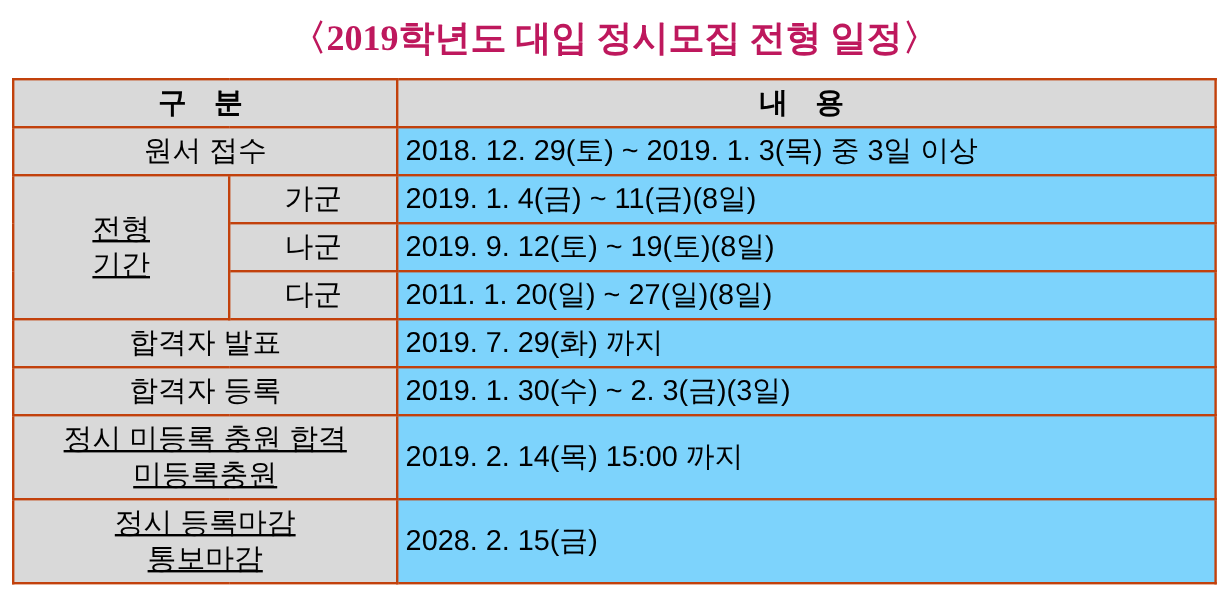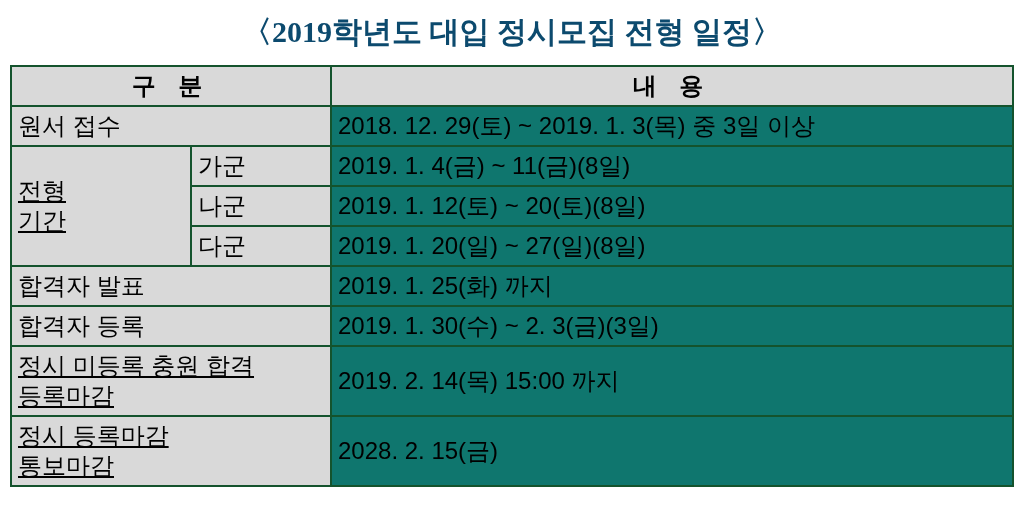--- a/index.html
+++ b/index.html
@@ -21,49 +21,50 @@
     background: #ffffff;
   }
   .doc-title {
     text-align: center;
     font-size: 30px;
     font-weight: bold;
     letter-spacing: 0px;
     padding-top: 12px;
     padding-bottom: 12px;
     font-family: "Liberation Serif", serif;
-    color: #0c4a6e;
+    color: #be185d;
   }
   table.schedule {
     border-collapse: collapse;
     width: 1004px;
     margin: 0 10px;
     table-layout: fixed;
   }
   table.schedule td {
-    border: 2px solid #14532d;
+    border: 2px solid #c2410c;
     font-size: 24px;
     color: #000000;
     padding: 4px 6px;
     font-family: "Liberation Sans", sans-serif;
     line-height: 1.25;
   }
   .hdr {
     background: #d9d9d9;
     text-align: center;
     font-weight: bold;
     letter-spacing: 8px;
     padding-right: 0;
   }
   .lbl {
     background: #d9d9d9;
+    text-align: center;
     font-weight: normal;
   }
   .val {
-    background: #0f766e;
+    background: #7dd3fc;
     text-align: left;
     padding-left: 10px;
   }
   .two-line {
     line-height: 1.2;
     text-decoration: underline;
   }
   .col-a { width: 180px; }
   .col-b { width: 140px; }
   .col-c { width: auto; }
@@ -96,42 +97,42 @@
         <td class="lbl two-line" rowspan="3">
           <div>전형</div>
           <div>기간</div>
         </td>
         <td class="lbl">가군</td>
         <td class="val">2019. 1. 4(금) ~ 11(금)(8일)</td>
       </tr>
 
       <tr>
         <td class="lbl">나군</td>
-        <td class="val">2019. 1. 12(토) ~ 20(토)(8일)</td>
+        <td class="val">2019. 9. 12(토) ~ 19(토)(8일)</td>
       </tr>
 
       <tr>
         <td class="lbl">다군</td>
-        <td class="val">2019. 1. 20(일) ~ 27(일)(8일)</td>
+        <td class="val">2011. 1. 20(일) ~ 27(일)(8일)</td>
       </tr>
 
       <tr>
         <td class="lbl" colspan="2">합격자 발표</td>
-        <td class="val">2019. 1. 25(화) 까지</td>
+        <td class="val">2019. 7. 29(화) 까지</td>
       </tr>
 
       <tr>
         <td class="lbl" colspan="2">합격자 등록</td>
         <td class="val">2019. 1. 30(수) ~ 2. 3(금)(3일)</td>
       </tr>
 
       <tr>
         <td class="lbl two-line" colspan="2">
           <div>정시 미등록 충원 합격</div>
-          <div>등록마감</div>
+          <div>미등록충원</div>
         </td>
         <td class="val">2019. 2. 14(목) 15:00 까지</td>
       </tr>
 
       <tr>
         <td class="lbl two-line" colspan="2">
           <div>정시 등록마감</div>
           <div>통보마감</div>
         </td>
         <td class="val">2028. 2. 15(금)</td>

